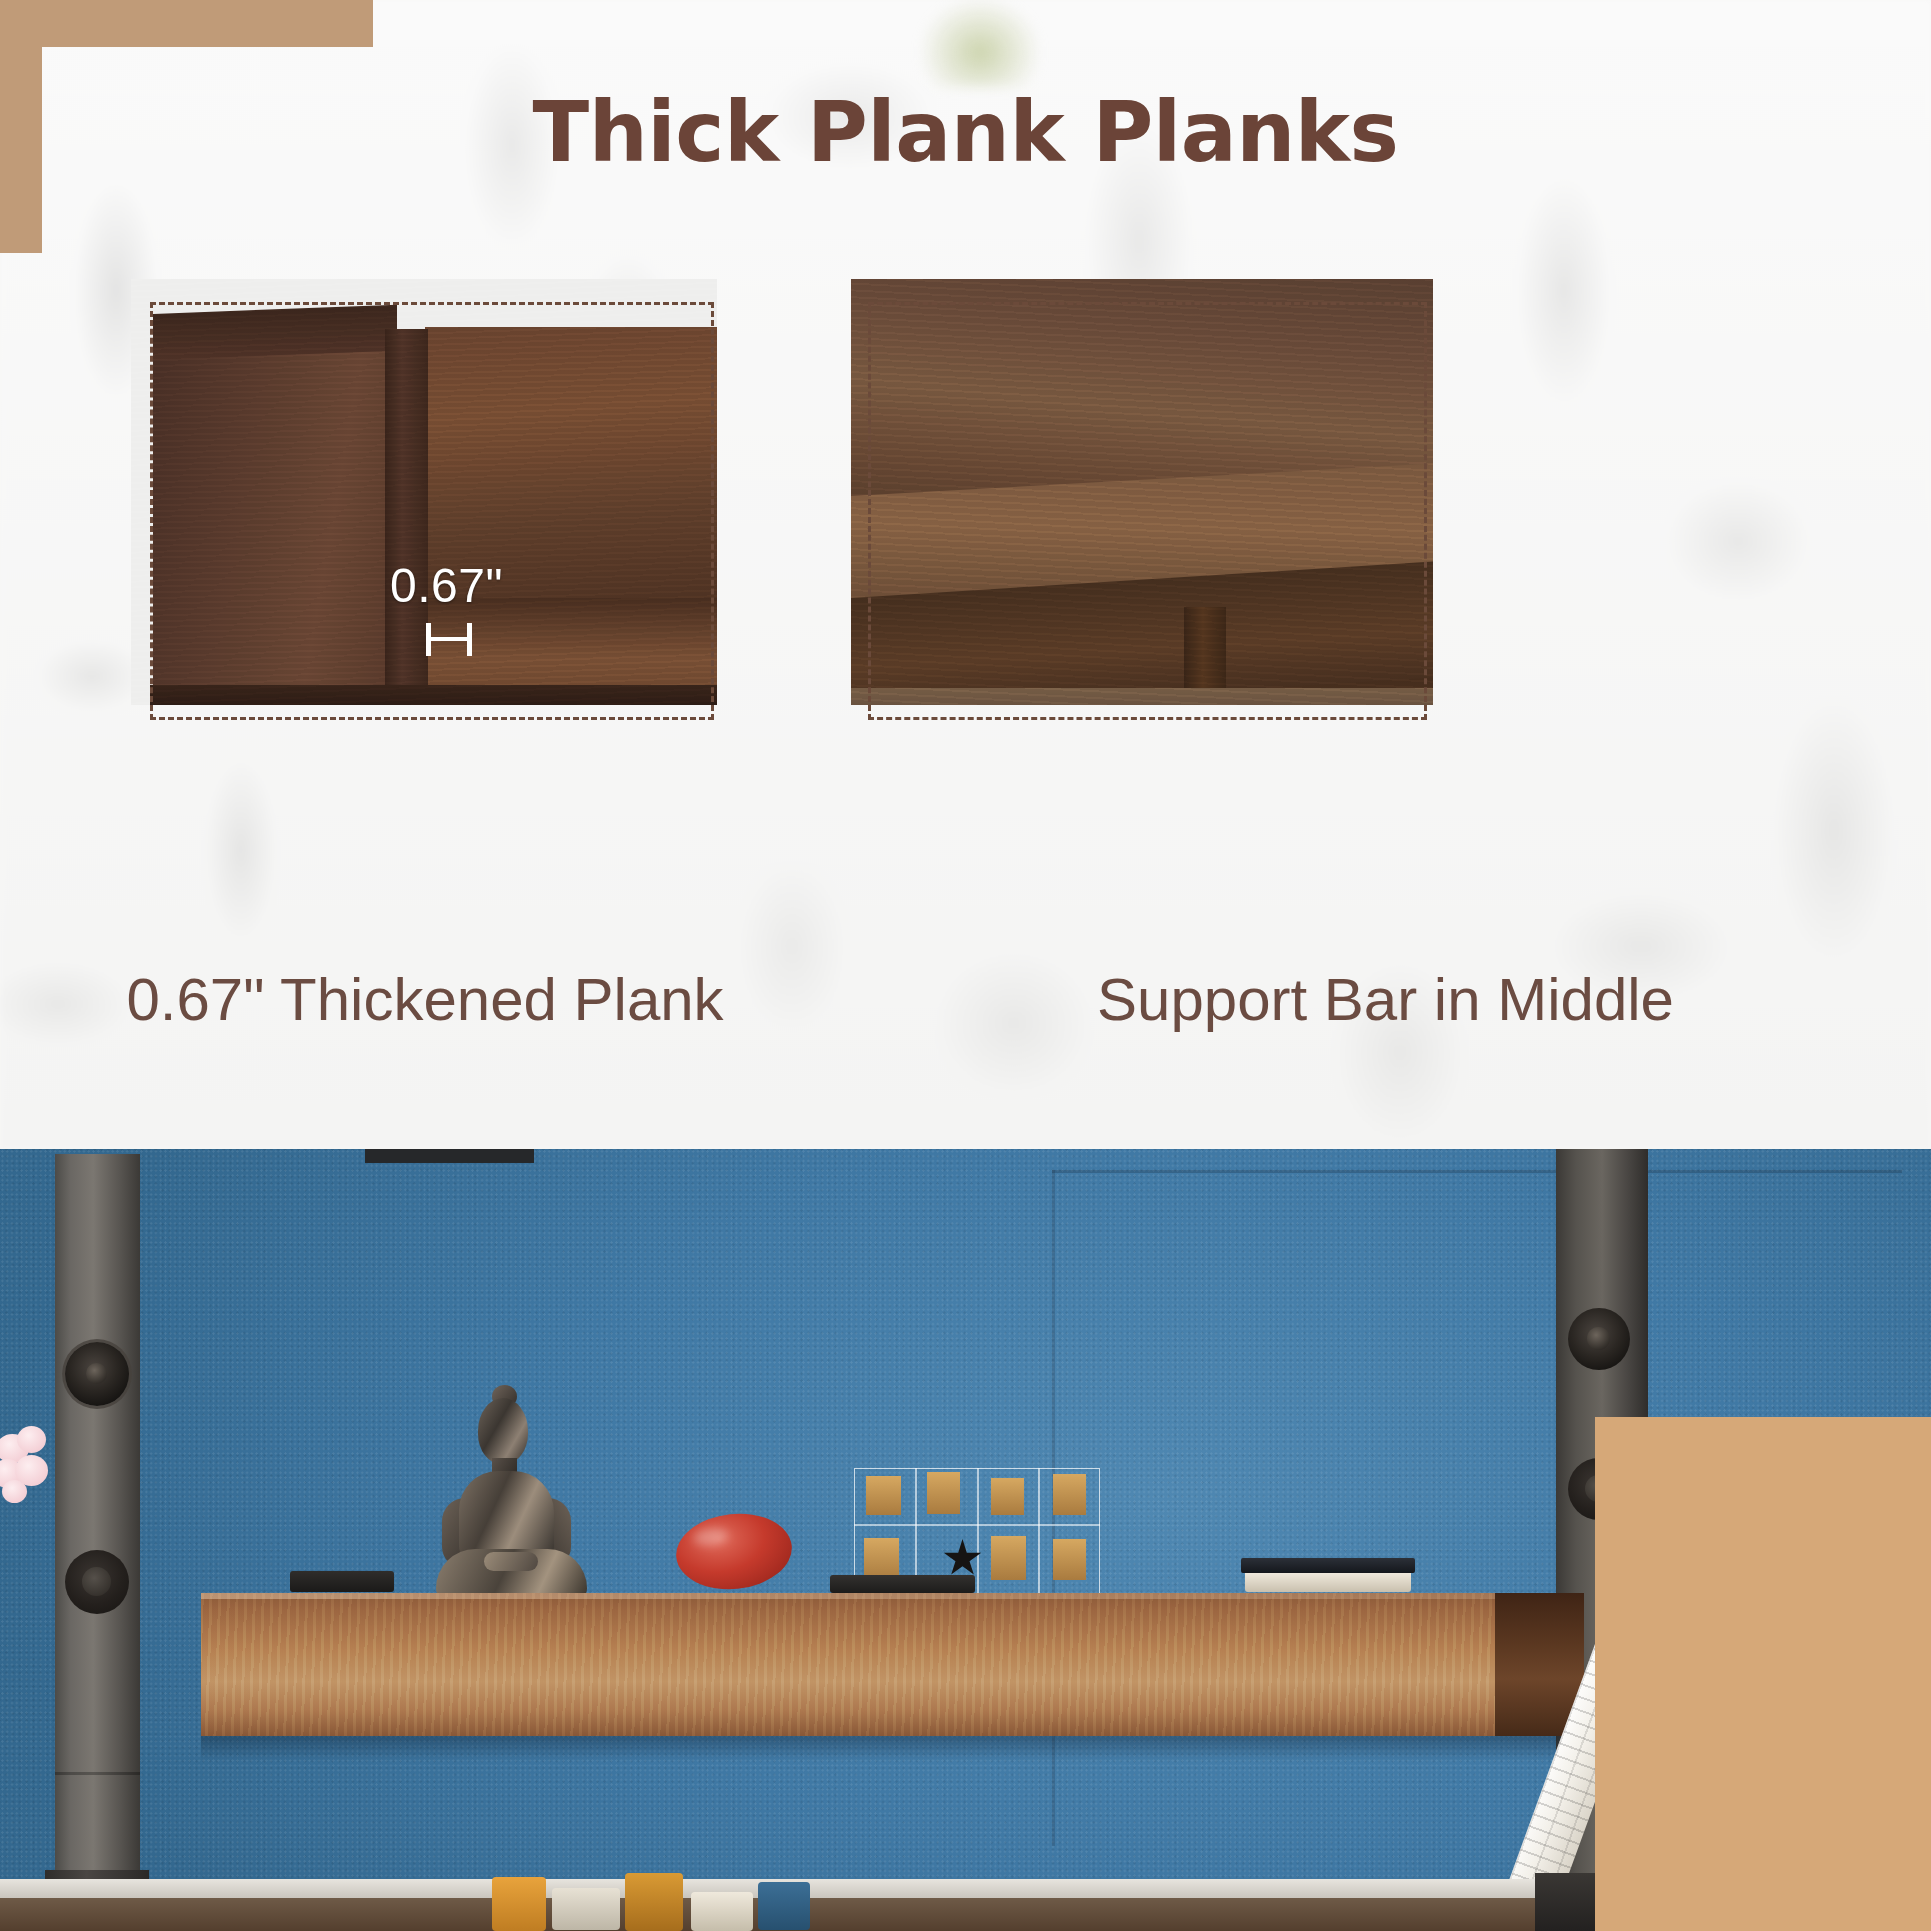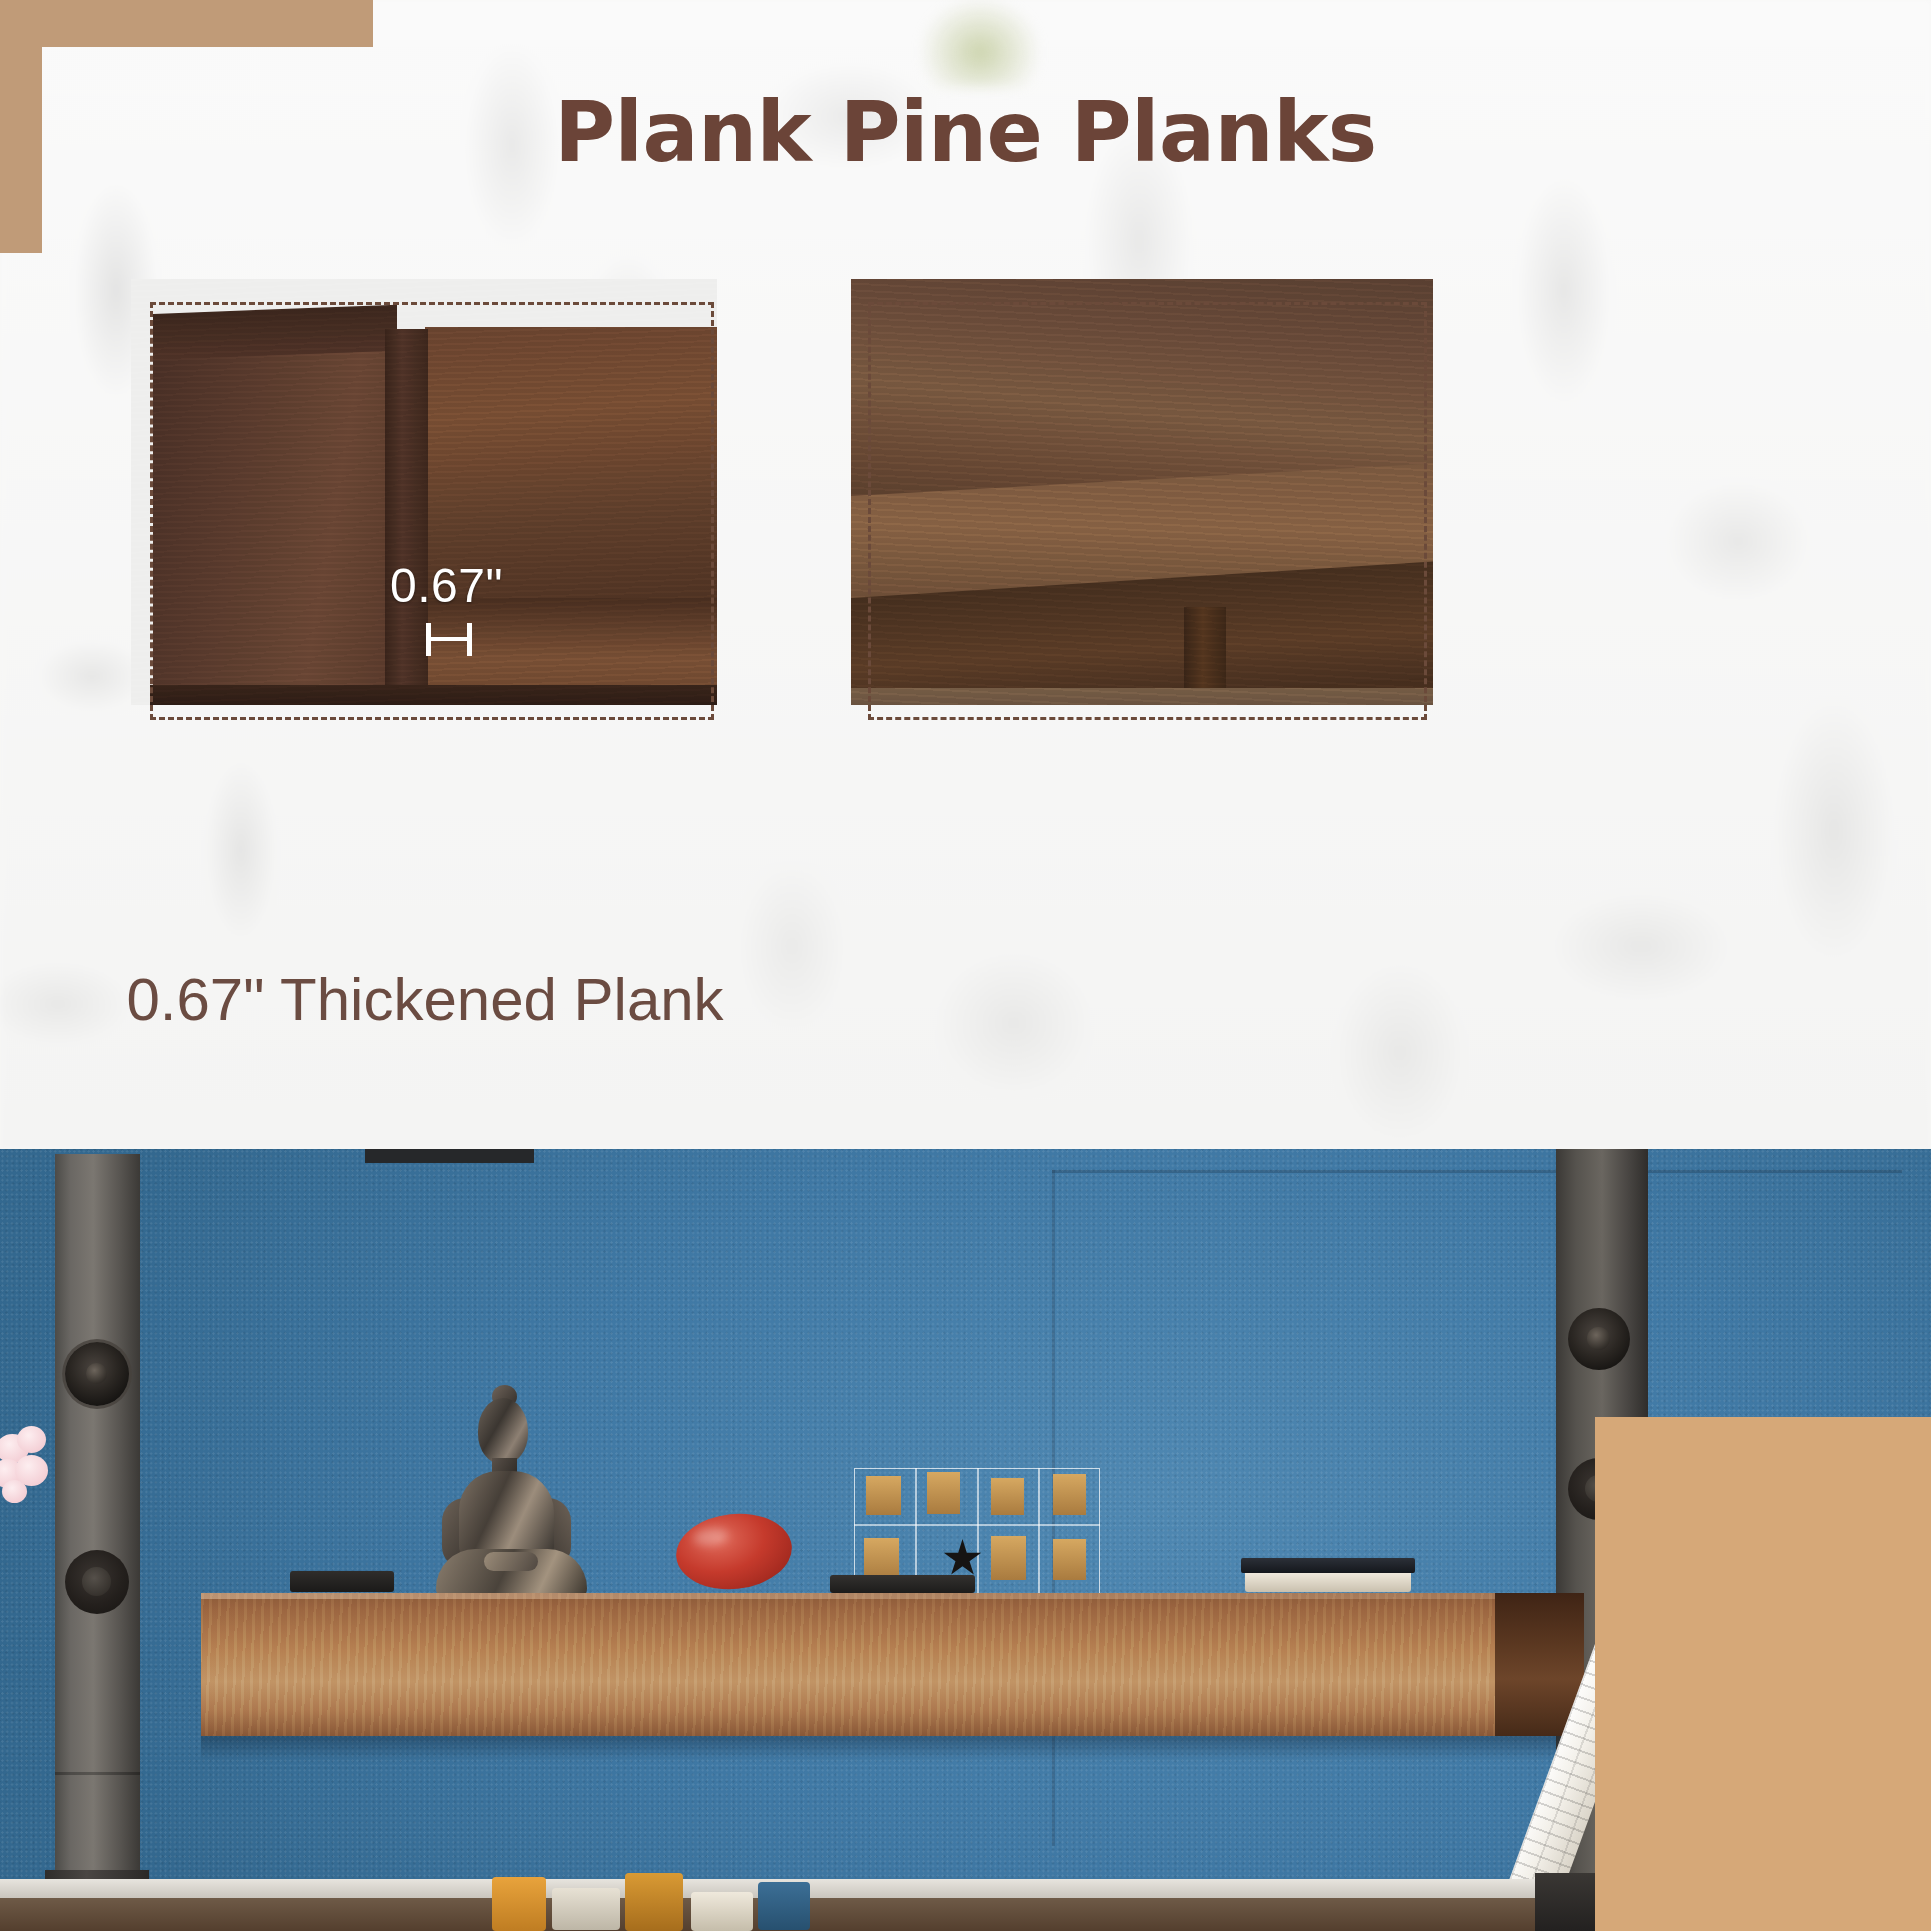--- a/index.html
+++ b/index.html
@@ -447,21 +447,21 @@
 
 <div class="page">
 
   <div class="top-section">
     <div class="leaf-shadows"></div>
     <div class="leaf-green"></div>
 
     <div class="corner-tl-h"></div>
     <div class="corner-tl-v"></div>
 
-    <div class="title">Plank Pine Planks</div>
+    <div class="title">Thick Plank Planks</div>
 
     <div class="photo photo-left">
       <div class="wood-left">
         <div class="wl-side"></div>
         <div class="wl-topedge"></div>
         <div class="wl-inner"></div>
         <div class="wl-innerlow"></div>
         <div class="wl-thick"></div>
         <div class="wl-bottom"></div>
         <div class="wl-grain"></div>
@@ -482,20 +482,21 @@
         <div class="wr-mid"></div>
         <div class="wr-under"></div>
         <div class="wr-bar"></div>
         <div class="wr-floor"></div>
         <div class="wr-grain"></div>
       </div>
     </div>
     <div class="dash-box dash-right"></div>
 
     <div class="caption caption-left">0.67" Thickened Plank</div>
+    <div class="caption caption-right">Support Bar in Middle</div>
   </div>
 
   <div class="bottom-section">
     <div class="wall"></div>
     <div class="wall-texture"></div>
     <div class="ceiling-strip"></div>
     <div class="wall-seam"></div>
     <div class="wall-panel-edge"></div>
 
     <div class="blossom">

